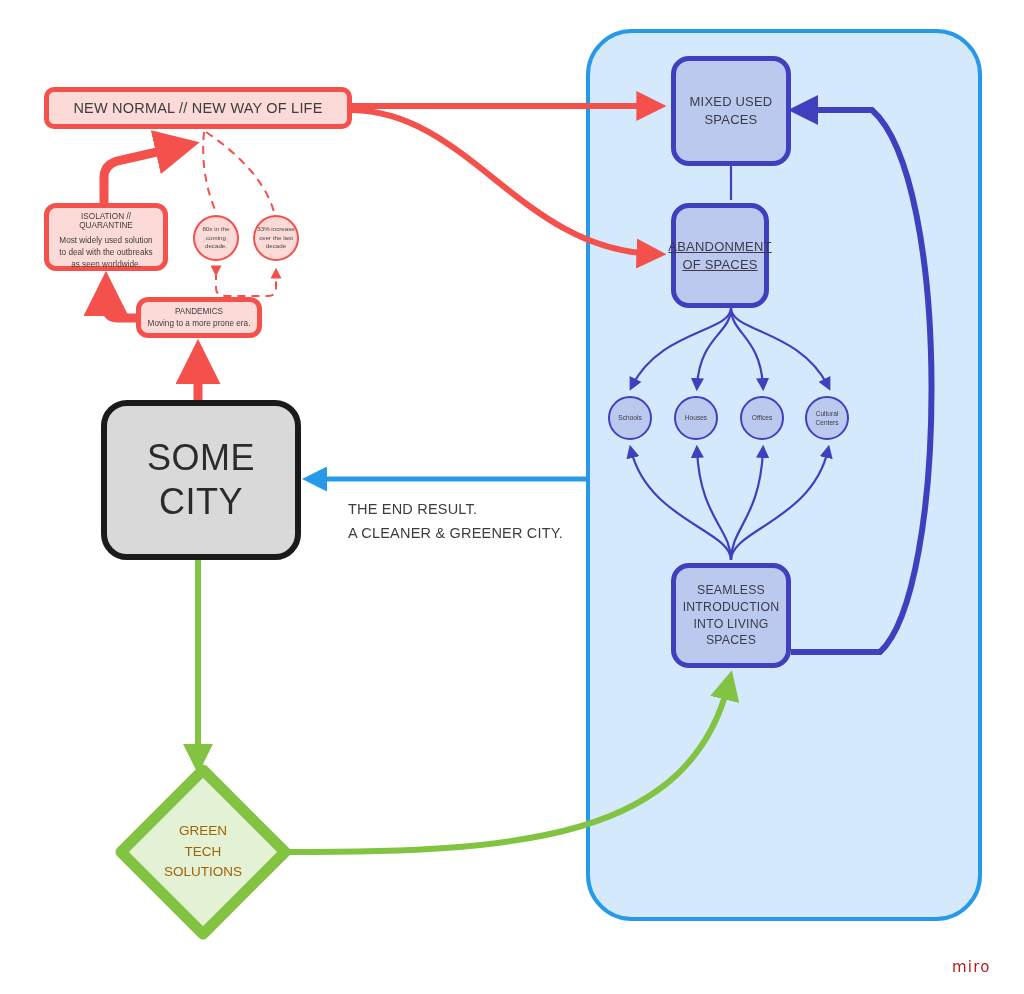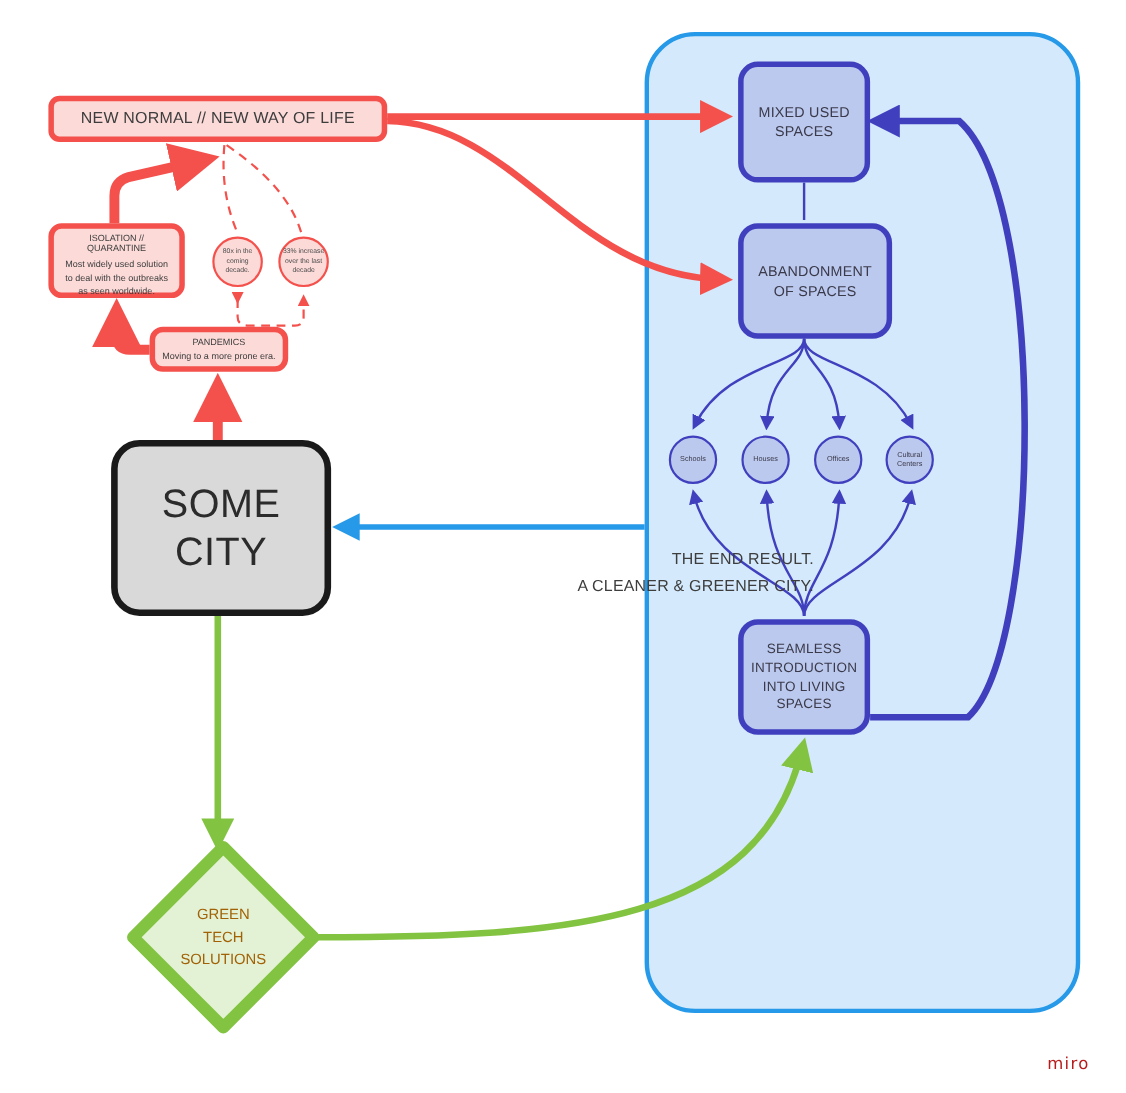--- a/index.html
+++ b/index.html
@@ -113,42 +113,42 @@
   .blue-box {
     background: #bcc9ee;
     border: 5px solid #4040bf;
     border-radius: 18px;
     color: #3a3a4a;
     font-size: 13px;
     line-height: 1.38;
     letter-spacing: .2px;
   }
   #node-mixed-used      { left: 671px; top: 56px;  width: 120px; height: 110px; }
-  #node-abandonment     { left: 671px; top: 203px; width: 140px; height: 105px; }
+  #node-abandonment     { left: 671px; top: 203px; width: 98px; height: 105px; text-decoration: underline; }
   #node-seamless        { left: 671px; top: 563px; width: 120px; height: 105px; font-size: 12.3px; }
 
   .blue-circle {
     background: #bcc9ee;
     border: 2px solid #4040bf;
     border-radius: 50%;
     color: #3a3a4a;
     font-size: 6.6px;
     line-height: 1.4;
   }
   #node-circle-schools  { left: 608px; top: 396px; width: 44px; height: 44px; }
   #node-circle-houses   { left: 674px; top: 396px; width: 44px; height: 44px; }
   #node-circle-offices  { left: 740px; top: 396px; width: 44px; height: 44px; }
   #node-circle-cultural { left: 805px; top: 396px; width: 44px; height: 44px; }
 
   
   #label-end-result {
     position: absolute;
     left: 348px; top: 498px;
     width: 392px;
-    text-align: right;
+    text-align: left;
     font-size: 14.5px;
     line-height: 1.65;
     color: #3d3d3d;
     letter-spacing: .2px;
   }
 
   #watermark-miro {
     position: absolute;
     left: 952px; top: 958px;
     font-size: 15px;

